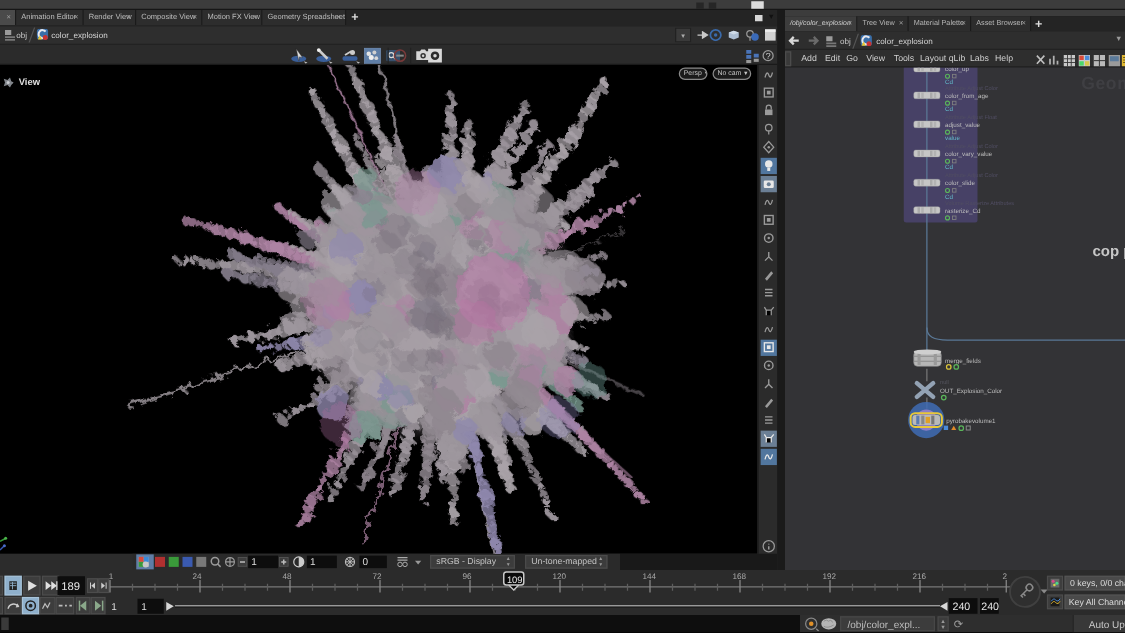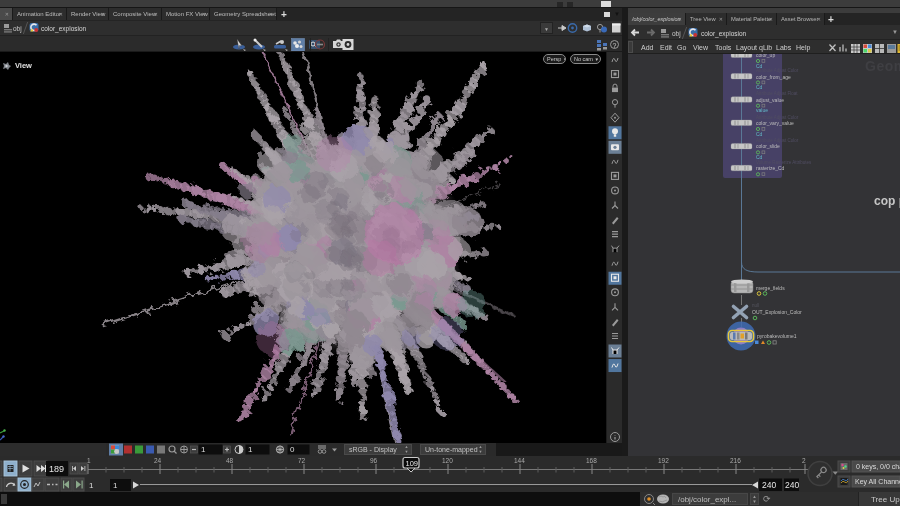--- a/index.html
+++ b/index.html
@@ -3349,16 +3349,16 @@
       <circle cx="6" cy="6" r="4.5" fill="none" stroke="#888" stroke-width="1"></circle>
       <circle cx="6" cy="6" r="1.8" fill="#e09028"></circle>
       <path d="M10 10 l2 2" stroke="#888" stroke-width="1"></path>
       <ellipse cx="20" cy="6" rx="6" ry="4.5" fill="#b5b5b5"></ellipse>
       <path d="M16 4 q2 -2 4 0 q2 -2 3 1 M16 8 q3 2 8 -1" fill="none" stroke="#888" stroke-width="0.7"></path>
     </svg>
     <div class="abs" style="left:672px;top:493px;width:76px;height:12px;background:#3c3c3c;border:1px solid #474747;color:#bdbdbd;font-size:8px;line-height:11px;padding-left:5px;">/obj/color_expl...</div>
     <div class="abs" style="left:750px;top:493px;width:9px;height:12px;background:#3c3c3c;border:1px solid #474747;color:#999;font-size:4.5px;line-height:5px;text-align:center;">▲<br>▼</div>
     <div class="abs" style="left:763px;top:494px;color:#9a9a9a;font-size:9px;">⟳</div>
     <div class="abs" style="left:858px;top:492px;width:42px;height:14px;background:#383838;border-left:1px solid #222;"></div>
-    <div class="abs" style="left:871px;top:495px;color:#c9c9c9;font-size:8px;white-space:nowrap;">Tree Up</div>
+    <div class="abs" style="left:871px;top:495px;color:#c9c9c9;font-size:8px;white-space:nowrap;">Auto Up</div>
   </div>
 
 </div>
 
 </body></html>

